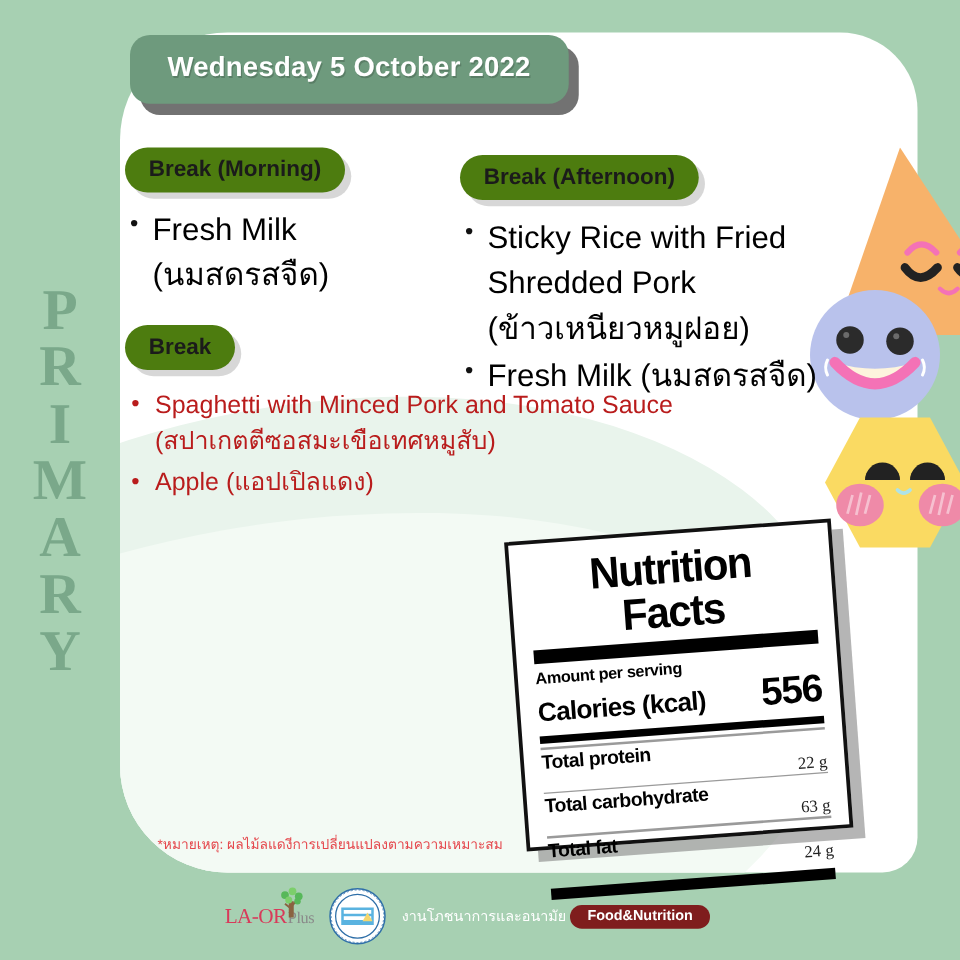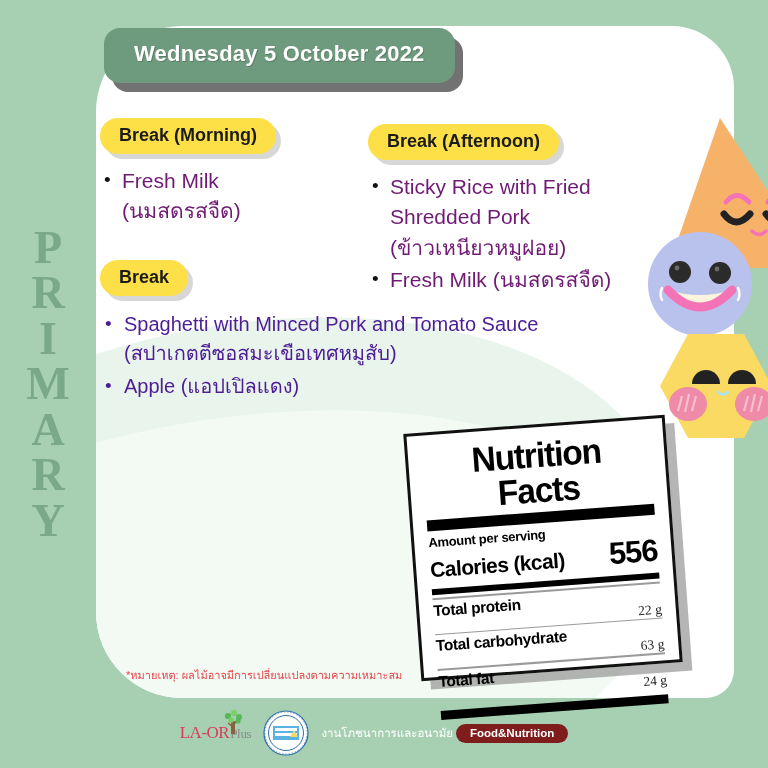--- a/index.html
+++ b/index.html
@@ -73,49 +73,49 @@
   }
 
   
   .content { position: absolute; left: 100px; top: 118px; width: 600px; z-index: 7; }
 
   .col-left  { position: absolute; left: 0;   top: 0; width: 270px; }
   .col-right { position: absolute; left: 268px; top: 6px; width: 300px; }
 
   .pill {
     display: inline-block;
-    background: #fde047;
+    background: #4d7c0f;
     border-radius: 999px;
     padding: 7px 19px 8px 19px;
     font-size: 18px; font-weight: 700; color: #1b1b1b;
     box-shadow: 5px 5px 0 rgba(140,140,140,0.35);
     white-space: nowrap;
   }
 
   ul.menu-list { list-style: none; margin: 12px 0 0 0; padding: 0; }
   ul.menu-list li {
     position: relative;
     padding-left: 22px;
     margin-bottom: 2px;
-    font-size: 21px;
+    font-size: 25px;
     line-height: 1.45;
-    color: #701a75;
+    color: #000000;
   }
   ul.menu-list li::before {
     content: "\2022";
     position: absolute; left: 4px; top: 0;
     font-size: 19px; color: #111;
   }
   .menu-sub { display: block; padding-left: 0; }
 
   .lunch-block { position: absolute; left: 0; top: 142px; width: 560px; }
   ul.lunch-list { list-style: none; margin: 14px 0 0 0; padding: 0; }
   ul.lunch-list li {
     position: relative; padding-left: 24px; margin-bottom: 4px;
-    font-size: 20px; line-height: 1.45; color: #4c1d95;
+    font-size: 20px; line-height: 1.45; color: #b91c1c;
   }
   ul.lunch-list li::before {
     content: "\2022"; position: absolute; left: 5px; top: 0; font-size: 19px;
   }
 
   
   .footnote {
     position: absolute; left: 126px; top: 666px;
     font-size: 11px; color: #e5484d; z-index: 9; white-space: nowrap;
   }
@@ -293,21 +293,21 @@
           <span class="menu-sub">(สปาเกตตีซอสมะเขือเทศหมูสับ)</span>
         </li>
         <li>
           <span>Apple (แอปเปิลแดง)</span>
         </li>
       </ul>
     </div>
 
   </div>
 
-  <div class="footnote">*หมายเหตุ: ผลไม้อาจมีการเปลี่ยนแปลงตามความเหมาะสม</div>
+  <div class="footnote">*หมายเหตุ: ผลไม้ลแดงีการเปลี่ยนแปลงตามความเหมาะสม</div>
 
   <div class="nutrition-wrap">
     <div class="nutrition">
       <div class="nf-title">Nutrition Facts</div>
       <div class="rule-thick"></div>
       <div class="nf-amount">Amount per serving</div>
       <div class="nf-cal-row">
         <div class="nf-cal-label">Calories (kcal)</div>
         <div class="nf-cal-value">556</div>
       </div>

